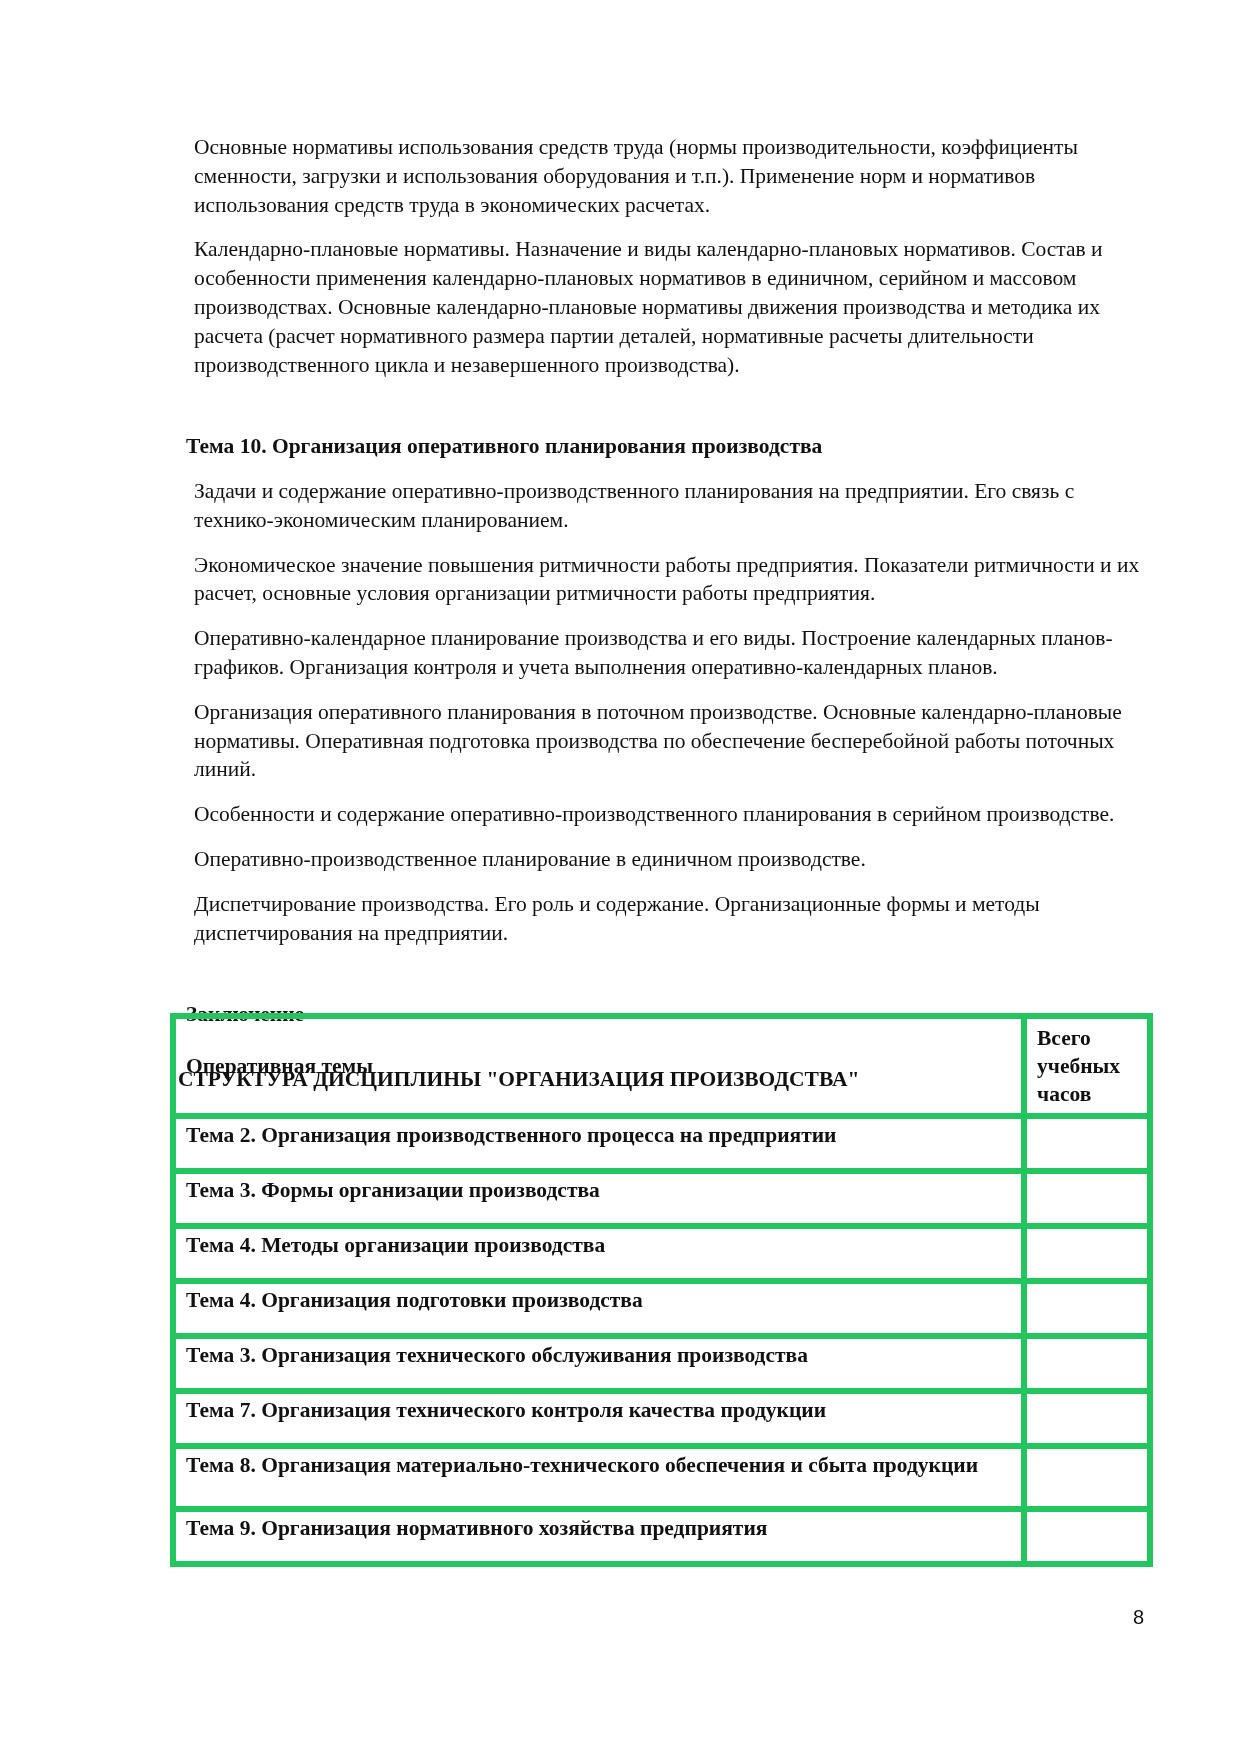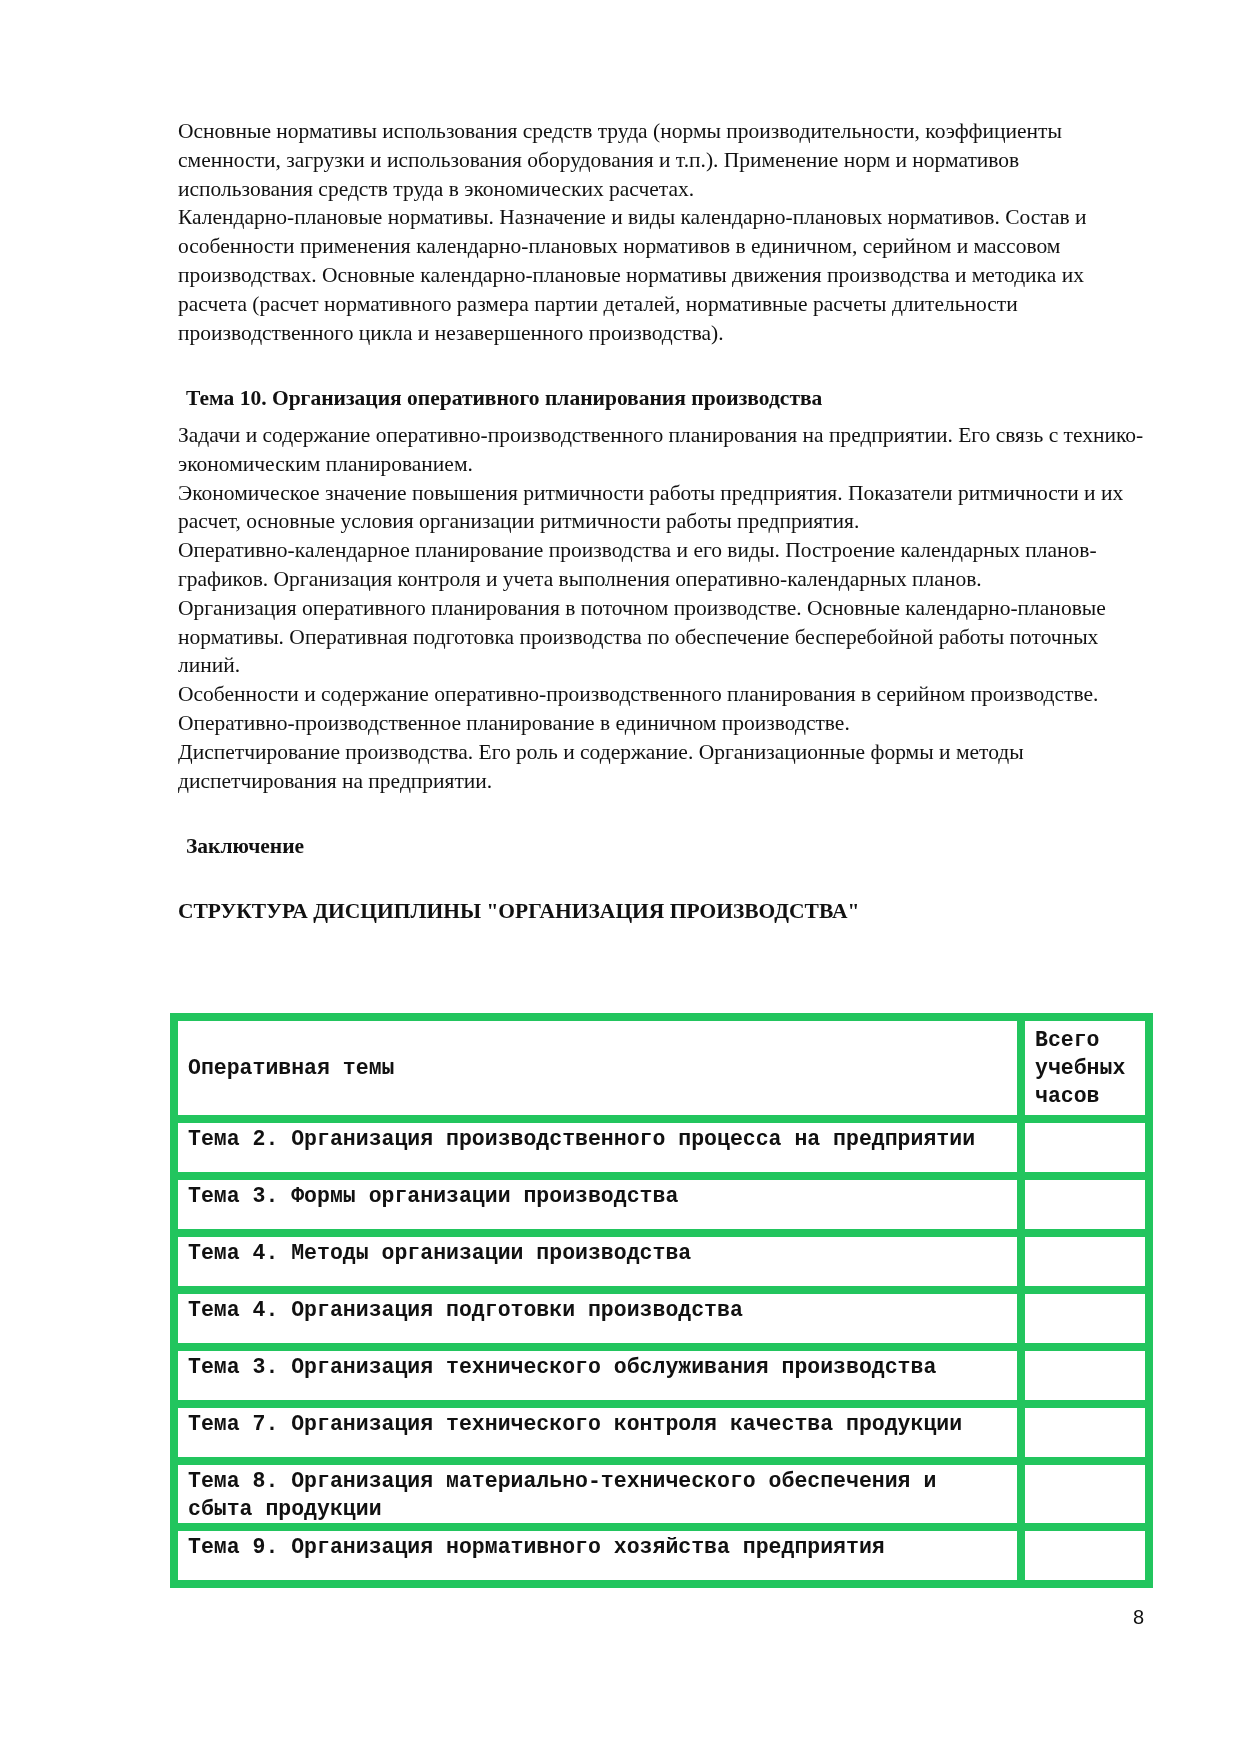--- a/index.html
+++ b/index.html
@@ -2,35 +2,35 @@
 <html><head>
   <meta charset="utf-8">
   <style>
     html, body { margin: 0; padding: 0; background: #ffffff; }
     body { width: 1241px; height: 1754px; position: relative; overflow: hidden; }
     .page {
       position: absolute; left: 178px; top: 117px; width: 980px;
       font-family: "Liberation Serif", "DejaVu Serif", serif;
       font-size: 21.5px; line-height: 28.8px; color: #111;
     }
-    .para { margin: 0; }
+    .para { margin: 16px; }
     .heading { margin: 8px; font-weight: bold; }
     .gap { height: 28.8px; }
     .table-title { margin: 0; font-weight: bold; line-height: 26px; }
     table.structure {
       position: absolute; left: 170px; top: 1013px; width: 983px;
       border-collapse: collapse;
       font-family: "Liberation Serif", "DejaVu Serif", serif;
       font-size: 21.5px; line-height: 28px; color: #111; font-weight: bold;
       border-top: 5px solid #00008b; border-left: 6px solid #00008b;
       border-right: 5px solid #00008b; border-bottom: 4px solid #00008b;
     }
     table.structure td {
-      border: 8px solid #22c55e; vertical-align: top;
-      padding: 2px 6px 0 10px; height: 47px; font-family: Liberation Mono, monospace;
+      border: 6px solid #22c55e; vertical-align: top;
+      padding: 2px 6px 0 10px; height: 47px;
     }
     table.structure td.hours { width: 104px; padding-left: 10px; }
     table.structure tr.head td { height: 94px; vertical-align: middle; padding-top: 0; }
     table.structure tr.head td.hours { line-height: 28px; }
     table.structure tr.tall td { height: 55px; line-height: 28px; }
     table.structure tr.last td { height: 47px; }
     .page-number {
       position: absolute; left: 1133px; top: 1606px;
       font-family: "Liberation Sans", "DejaVu Sans", sans-serif;
       font-size: 20px; color: #111;

